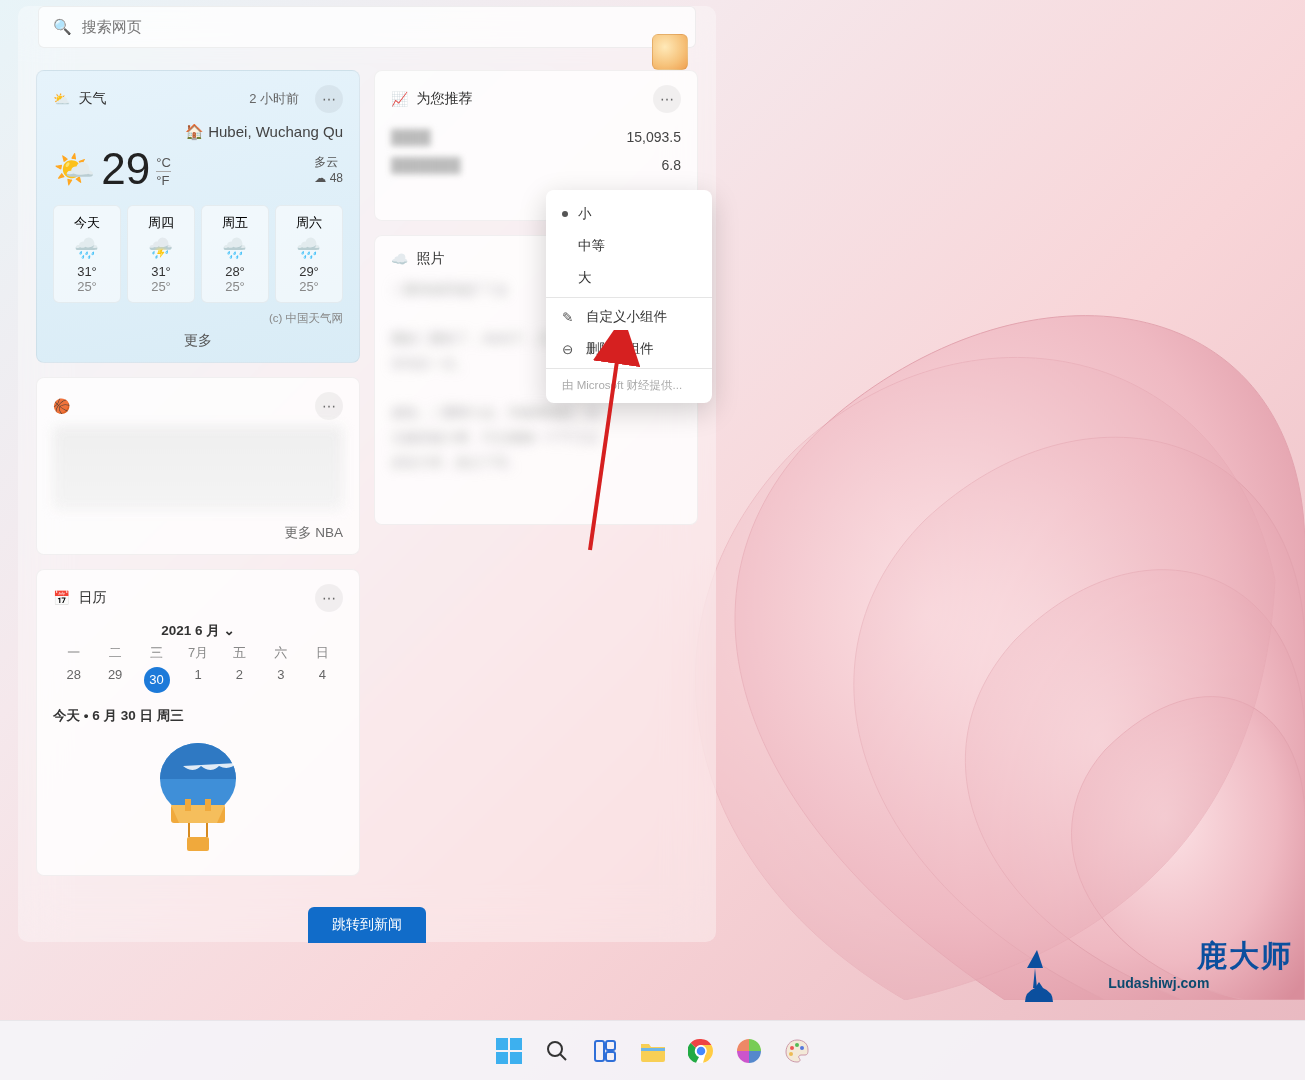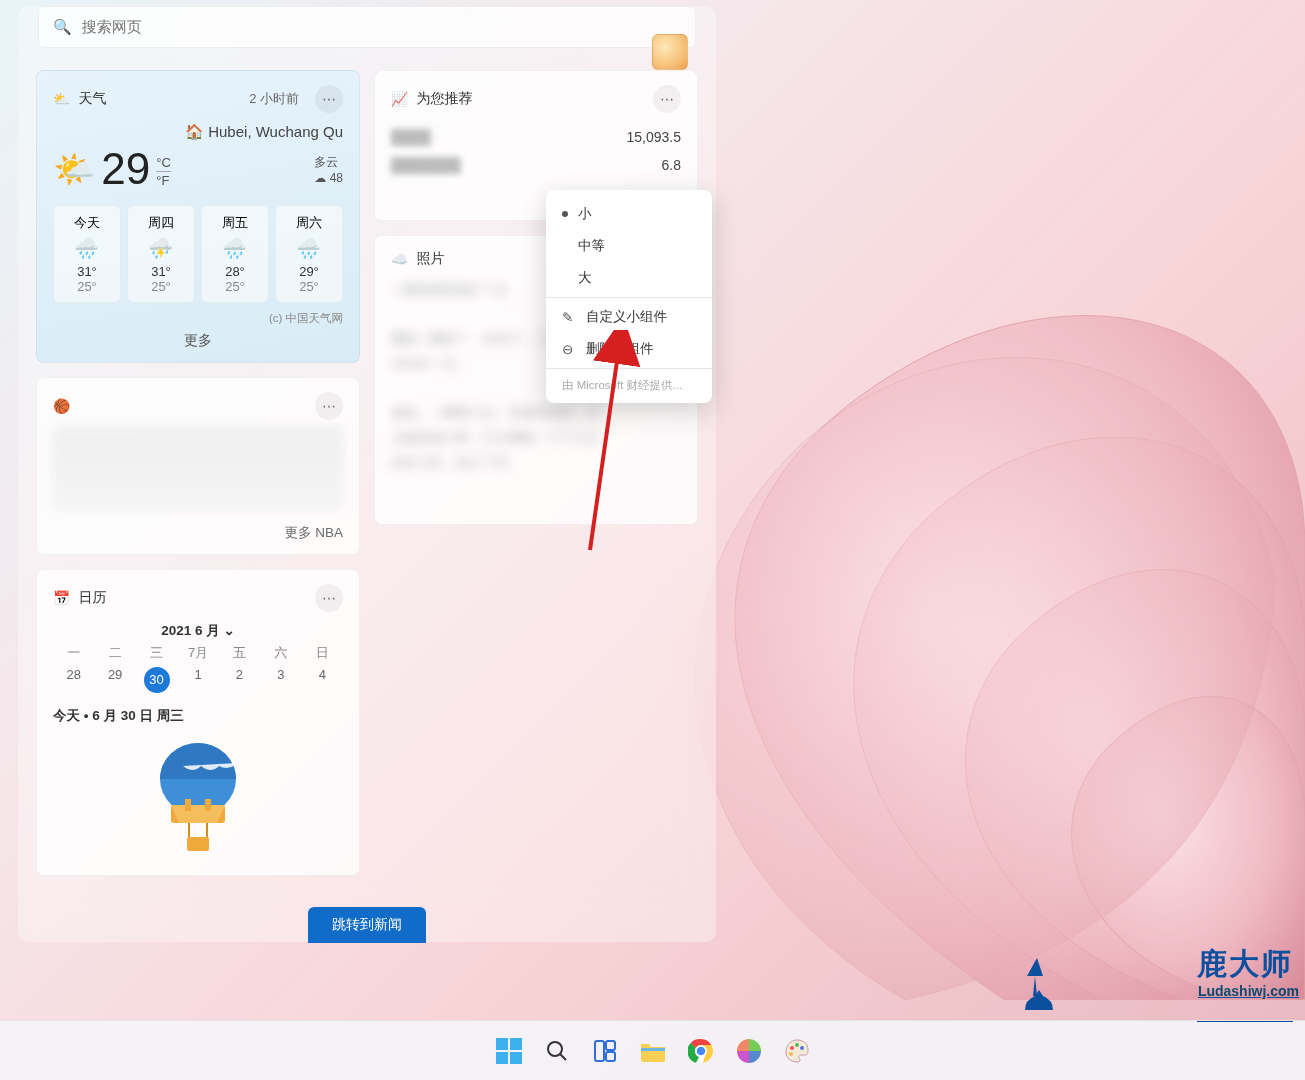--- a/index.html
+++ b/index.html
@@ -168,25 +168,24 @@
     justify-content:center;
     gap:12px;
   }
   .taskbar .tb-icon {
     width:36px; height:36px;
     display:flex; align-items:center; justify-content:center;
     border-radius:4px;
   }
   .watermark {
     position:absolute;
-    right:6px; bottom:37px;
-    text-align:right;
+    right:6px; bottom:45px;
+    text-align:center;
     color:#0b4f9e;
     font-weight:700;
-    text-decoration:underline;
   }
   .watermark .cn { font-size:30px; letter-spacing:2px;}
   .watermark .en { font-size:14px; color:#0c4a6e; display:block; margin-top:-4px;}
 </style>
 </head>
 <body>
 
 <svg class="petals" viewBox="0 0 900 900">
   <defs>
     <radialGradient id="pg" cx="40%" cy="40%" r="80%">

